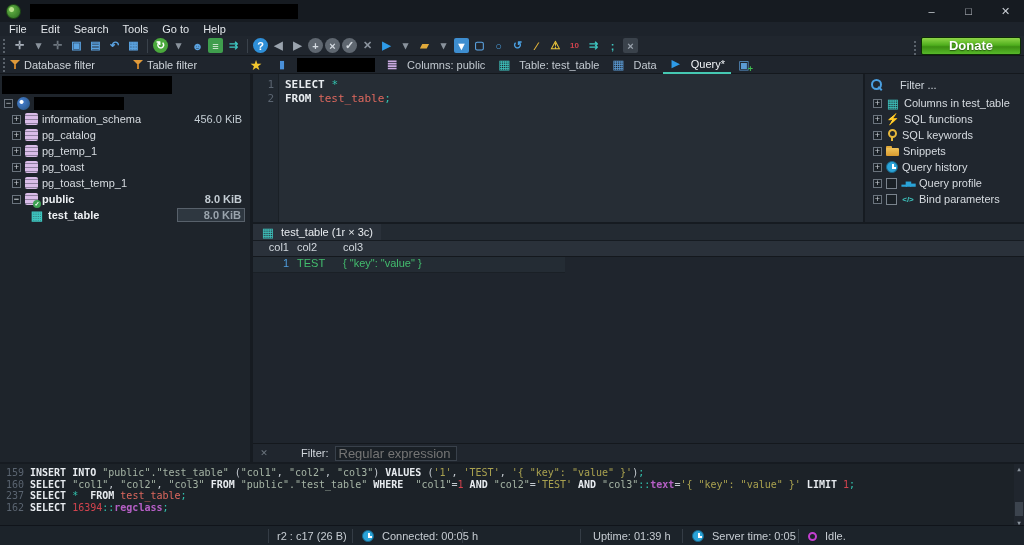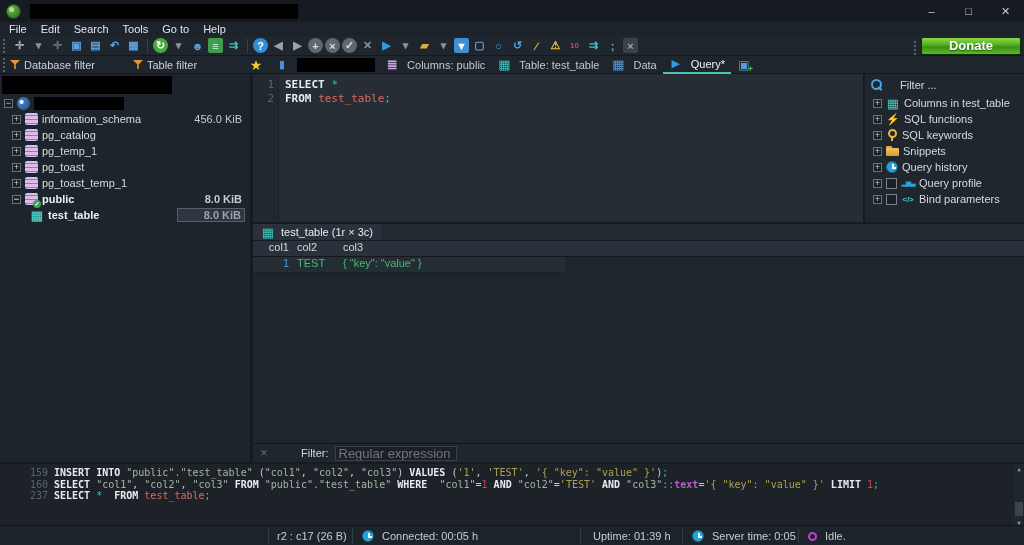--- a/index.html
+++ b/index.html
@@ -393,24 +393,25 @@
         <div class="rfilter">
           <span class="ic ic-clear-icon" style="margin-left:4px;"></span>
           <span class="rfilter-label">Filter:</span>
           <input class="rfilter-input" placeholder="Regular expression" style="">
         </div>
       </div>
     </div>
   </div>
 
   <div class="logarea">
-    <div id="log-lines" style="padding-top:3px;margin-left:24px;">
+    <div id="log-lines" style="padding-top:3px;">
         <div class="logline"><span class="lognum">159</span><span><span class="tk-kw">INSERT INTO </span><span class="tk-qi">"public"."test_table"</span><span class="tk-pl"> (</span><span class="tk-qi">"col1"</span><span class="tk-pl">, </span><span class="tk-qi">"col2"</span><span class="tk-pl">, </span><span class="tk-qi">"col3"</span><span class="tk-pl">) </span><span class="tk-kw">VALUES</span><span class="tk-pl"> (</span><span class="tk-str">'1'</span><span class="tk-pl">, </span><span class="tk-str">'TEST'</span><span class="tk-pl">, </span><span class="tk-str">'{ "key": "value" }'</span><span class="tk-pl">)</span><span class="tk-op">;</span></span></div>
         <div class="logline"><span class="lognum">160</span><span><span class="tk-kw">SELECT </span><span class="tk-qi">"col1"</span><span class="tk-pl">, </span><span class="tk-qi">"col2"</span><span class="tk-pl">, </span><span class="tk-qi">"col3"</span><span class="tk-pl"> </span><span class="tk-kw">FROM </span><span class="tk-qi">"public"."test_table"</span><span class="tk-pl"> </span><span class="tk-kw">WHERE </span><span class="tk-pl"> </span><span class="tk-qi">"col1"</span><span class="tk-pl">=</span><span class="tk-num">1</span><span class="tk-pl"> </span><span class="tk-kw">AND </span><span class="tk-qi">"col2"</span><span class="tk-pl">=</span><span class="tk-str">'TEST'</span><span class="tk-pl"> </span><span class="tk-kw">AND </span><span class="tk-qi">"col3"</span><span class="tk-op">::</span><span class="tk-typ">text</span><span class="tk-pl">=</span><span class="tk-str">'{ "key": "value" }'</span><span class="tk-pl"> </span><span class="tk-kw">LIMIT </span><span class="tk-num">1</span><span class="tk-op">;</span></span></div>
         <div class="logline"><span class="lognum">237</span><span><span class="tk-kw">SELECT </span><span class="tk-op">*</span><span class="tk-pl">  </span><span class="tk-kw">FROM </span><span class="tk-tbl">test_table</span><span class="tk-op">;</span></span></div>
+        <div class="logline"><span class="lognum">162</span><span><span class="tk-kw">SELECT </span><span class="tk-num">16394</span><span class="tk-op">::</span><span class="tk-typ">regclass</span><span class="tk-op">;</span></span></div>
       </div>
     <div class="logscroll">
       <span class="arr" style="top:0;">▲</span>
       <span class="thumb"></span>
       <span class="arr" style="bottom:0;">▼</span>
     </div>
   </div>
 
   <div class="statusbar">
     <span class="sb-sep" style="left:268px;"></span>

